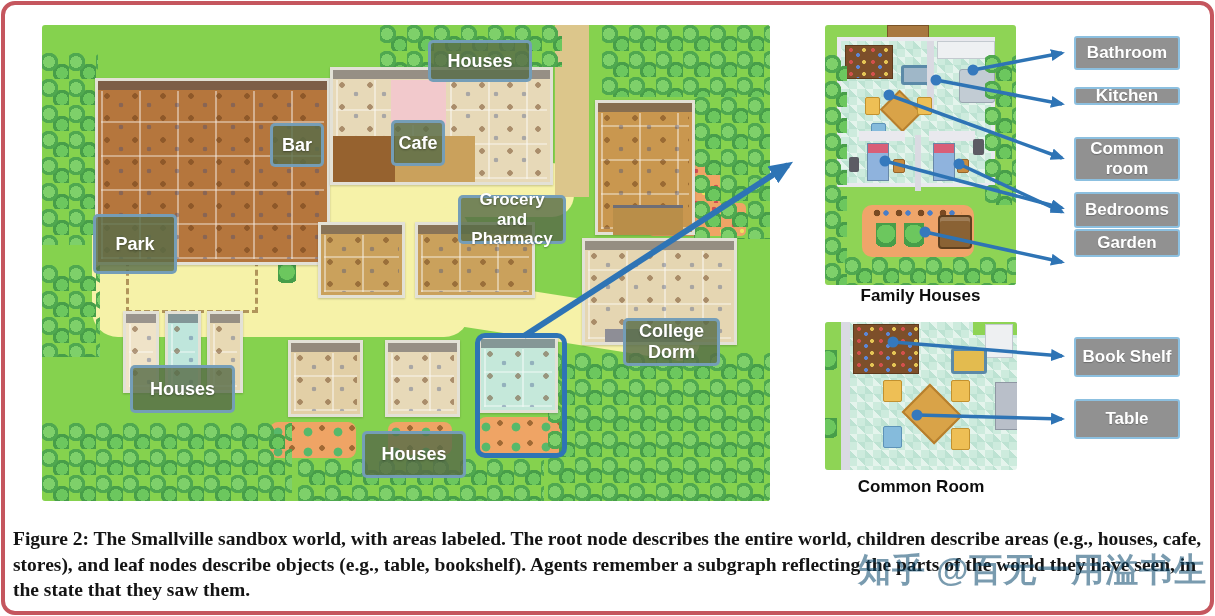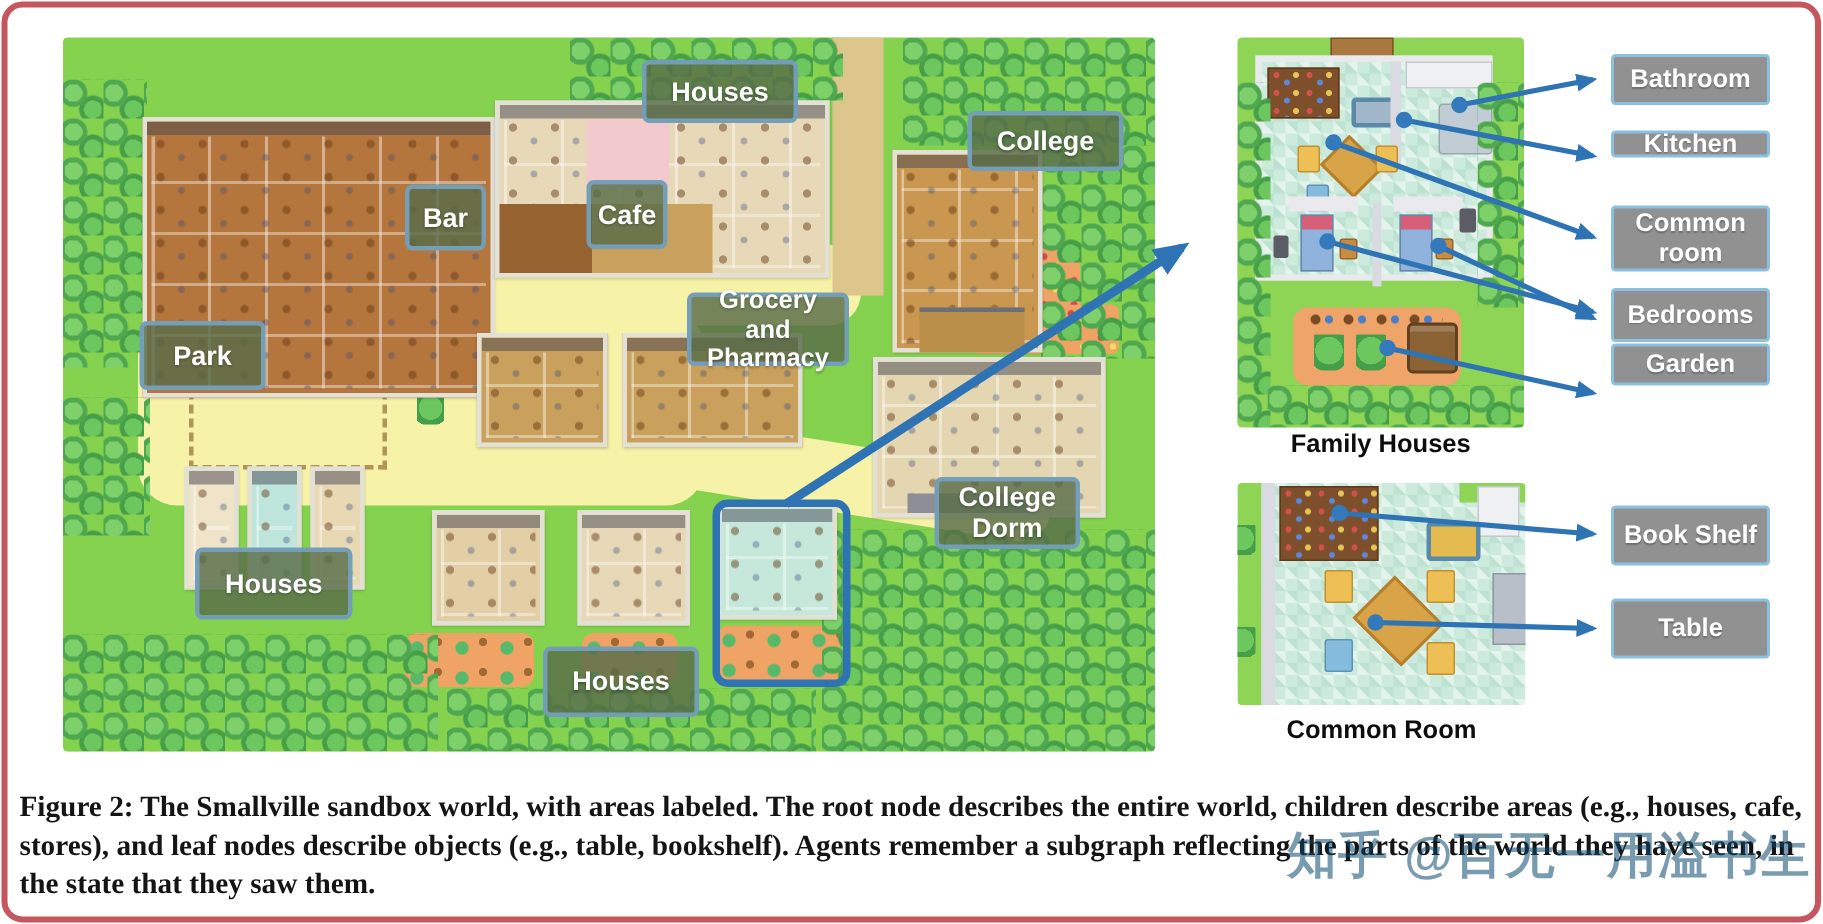--- a/index.html
+++ b/index.html
@@ -137,23 +137,22 @@
   <div class="bld" style="left:436px;top:311px;width:80px;height:77px;background:#c5e8da;"></div>
   <div class="bld" style="left:540px;top:213px;width:155px;height:107px;background:#e5d6b2;">
     <div class="sub" style="left:20px;top:88px;width:80px;height:13px;background:#8e8e96;"></div>
   </div>
 
   <div class="hibox" style="left:433px;top:308px;width:92px;height:125px;"></div>
 
   <div class="maplabel" style="left:386px;top:15px;width:104px;height:42px;">Houses</div>
   <div class="maplabel" style="left:228px;top:98px;width:54px;height:44px;">Bar</div>
   <div class="maplabel" style="left:349px;top:95px;width:54px;height:46px;">Cafe</div>
-  <div class="maplabel" style="left:603px;top:49px;width:104px;height:40px;">College</div>
   <div class="maplabel" style="left:416px;top:170px;width:108px;height:49px;font-size:17px;">Grocery and Pharmacy</div>
-  <div class="maplabel" style="left:51px;top:189px;width:84px;height:46px;">Park</div>
+  <div class="maplabel" style="left:51px;top:189px;width:84px;height:60px;">Park</div>
   <div class="maplabel" style="left:581px;top:293px;width:97px;height:48px;">College Dorm</div>
   <div class="maplabel" style="left:88px;top:340px;width:105px;height:48px;">Houses</div>
   <div class="maplabel" style="left:320px;top:406px;width:104px;height:47px;">Houses</div>
 </div>
 
 <div class="inset" style="left:825px;top:25px;width:191px;height:260px;">
   <div class="trees" style="left:0;top:30px;width:22px;height:230px;"></div>
   <div class="trees" style="left:160px;top:30px;width:31px;height:150px;"></div>
   <div class="trees" style="left:20px;top:232px;width:171px;height:28px;"></div>
   <div style="position:absolute;left:62px;top:0;width:40px;height:16px;background:#a87840;border:1px solid #7a5426;"></div>

